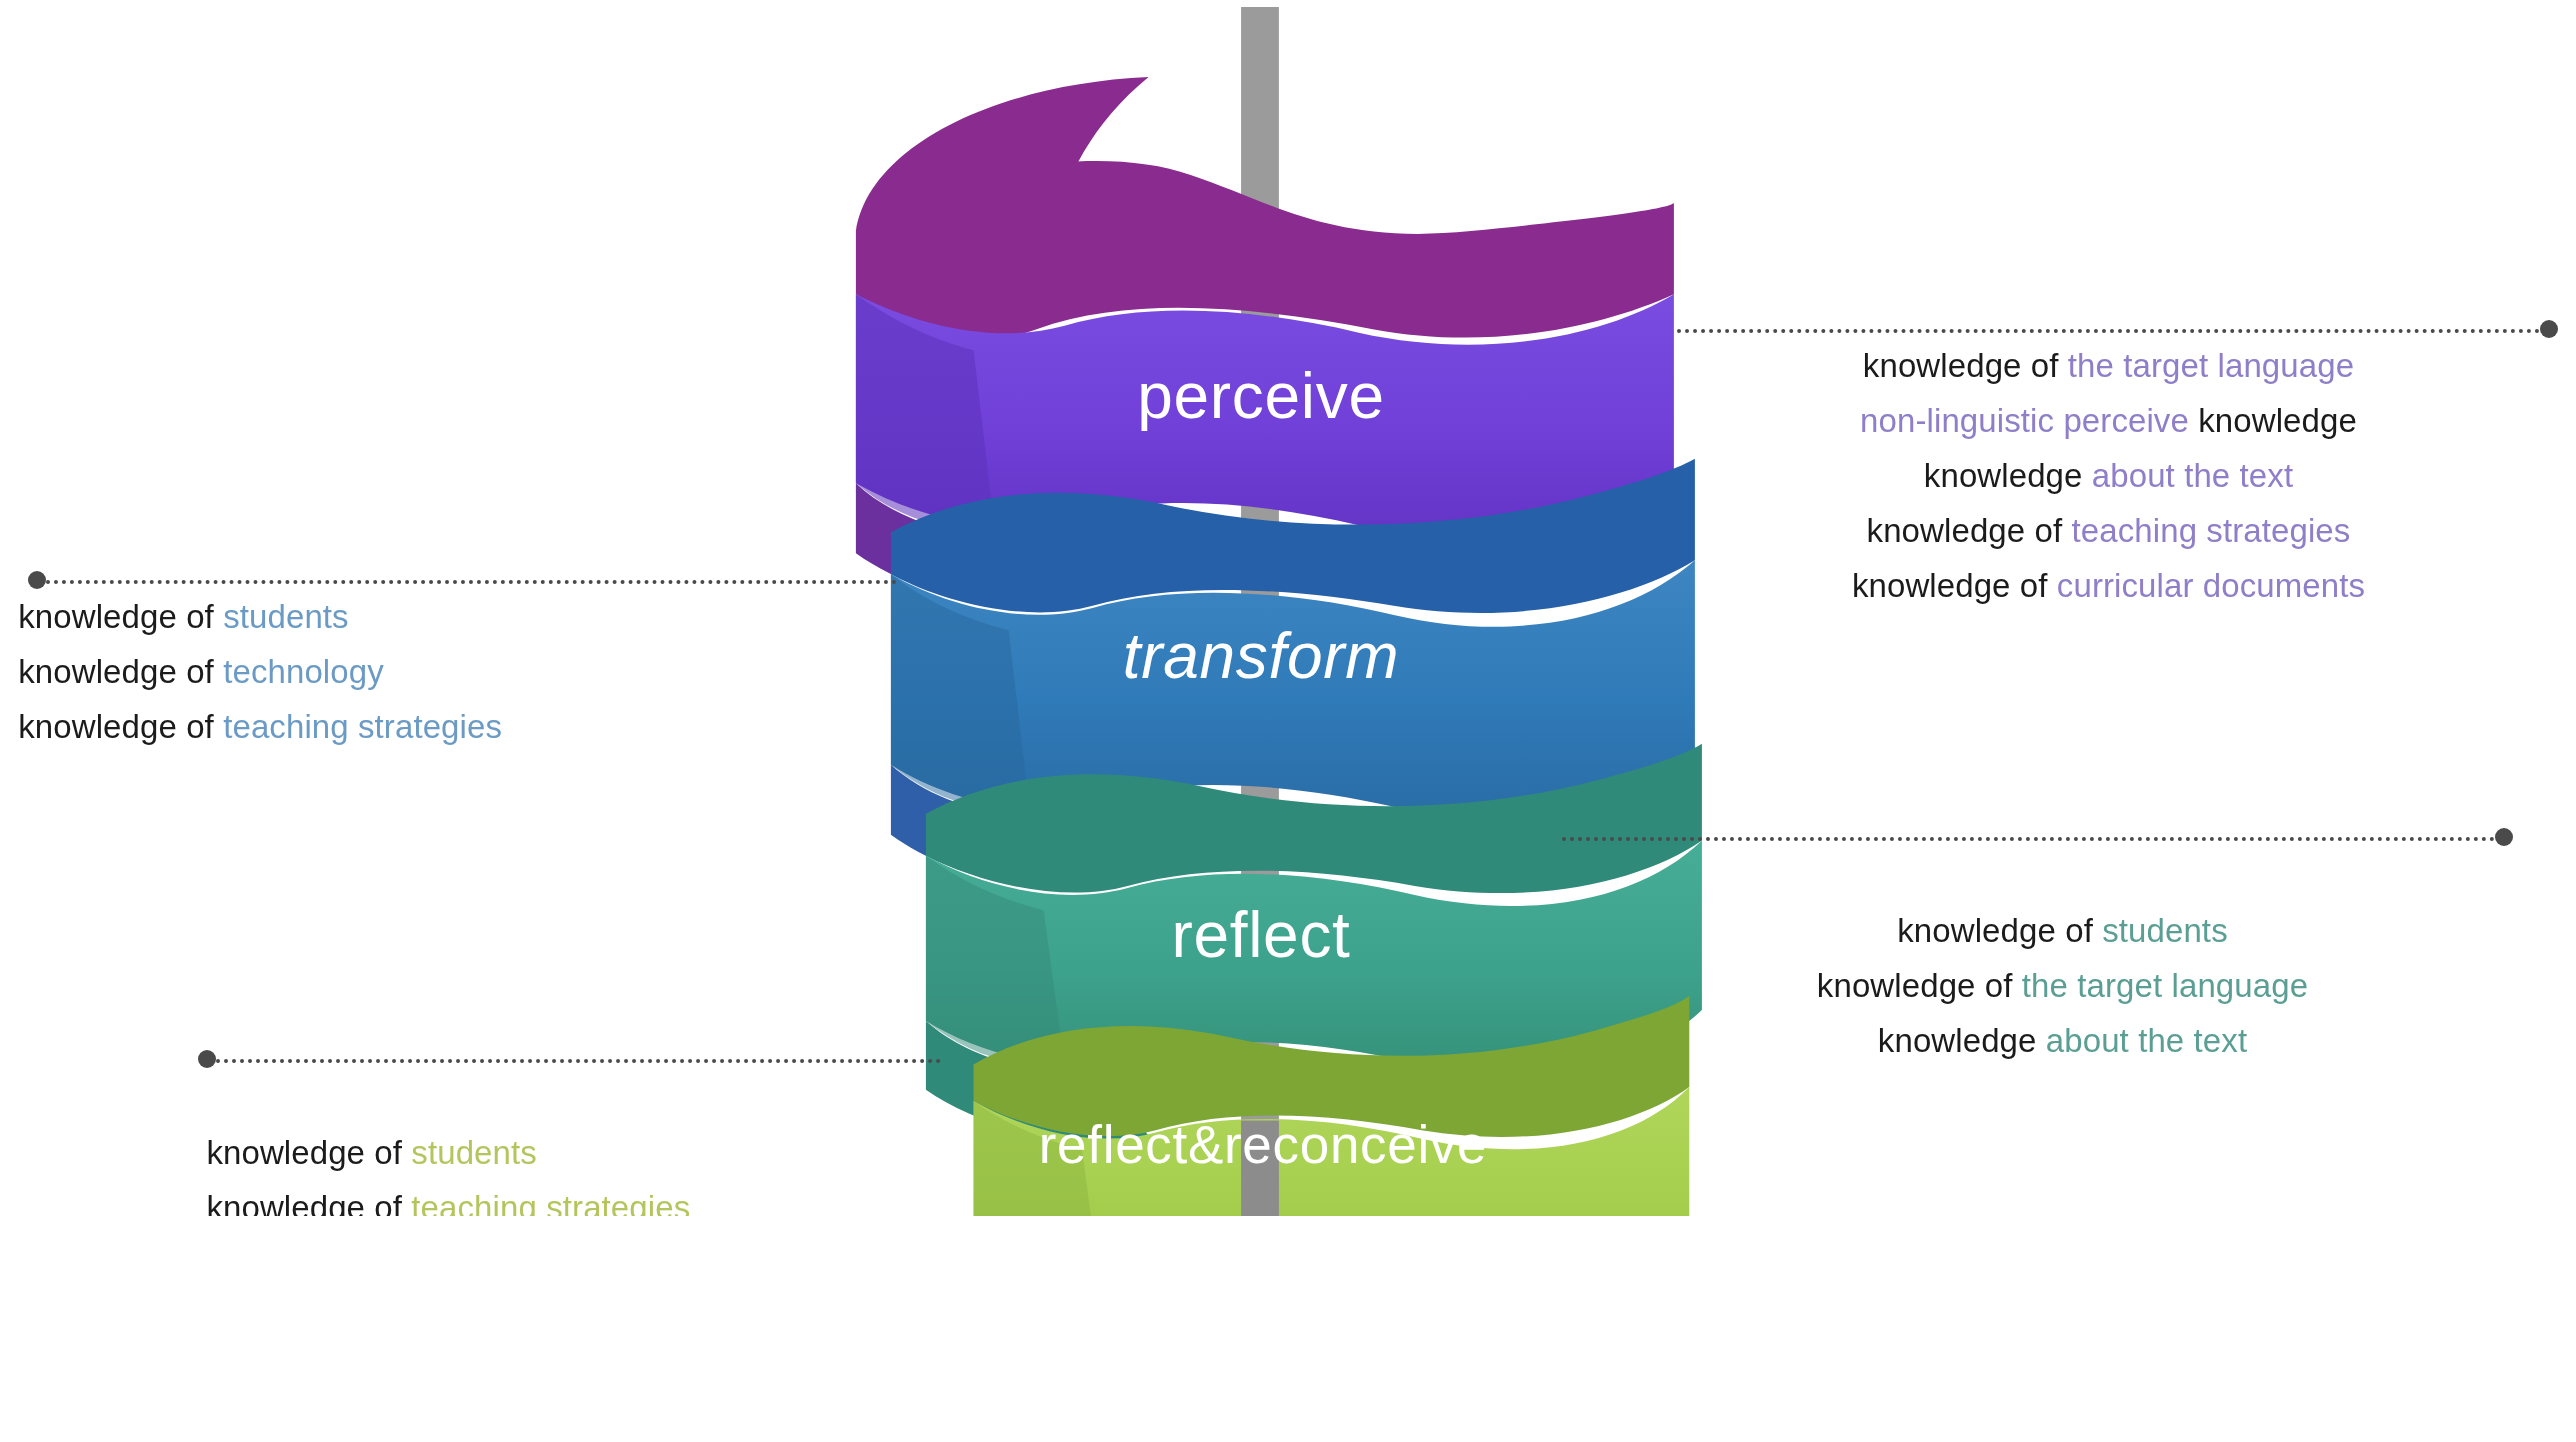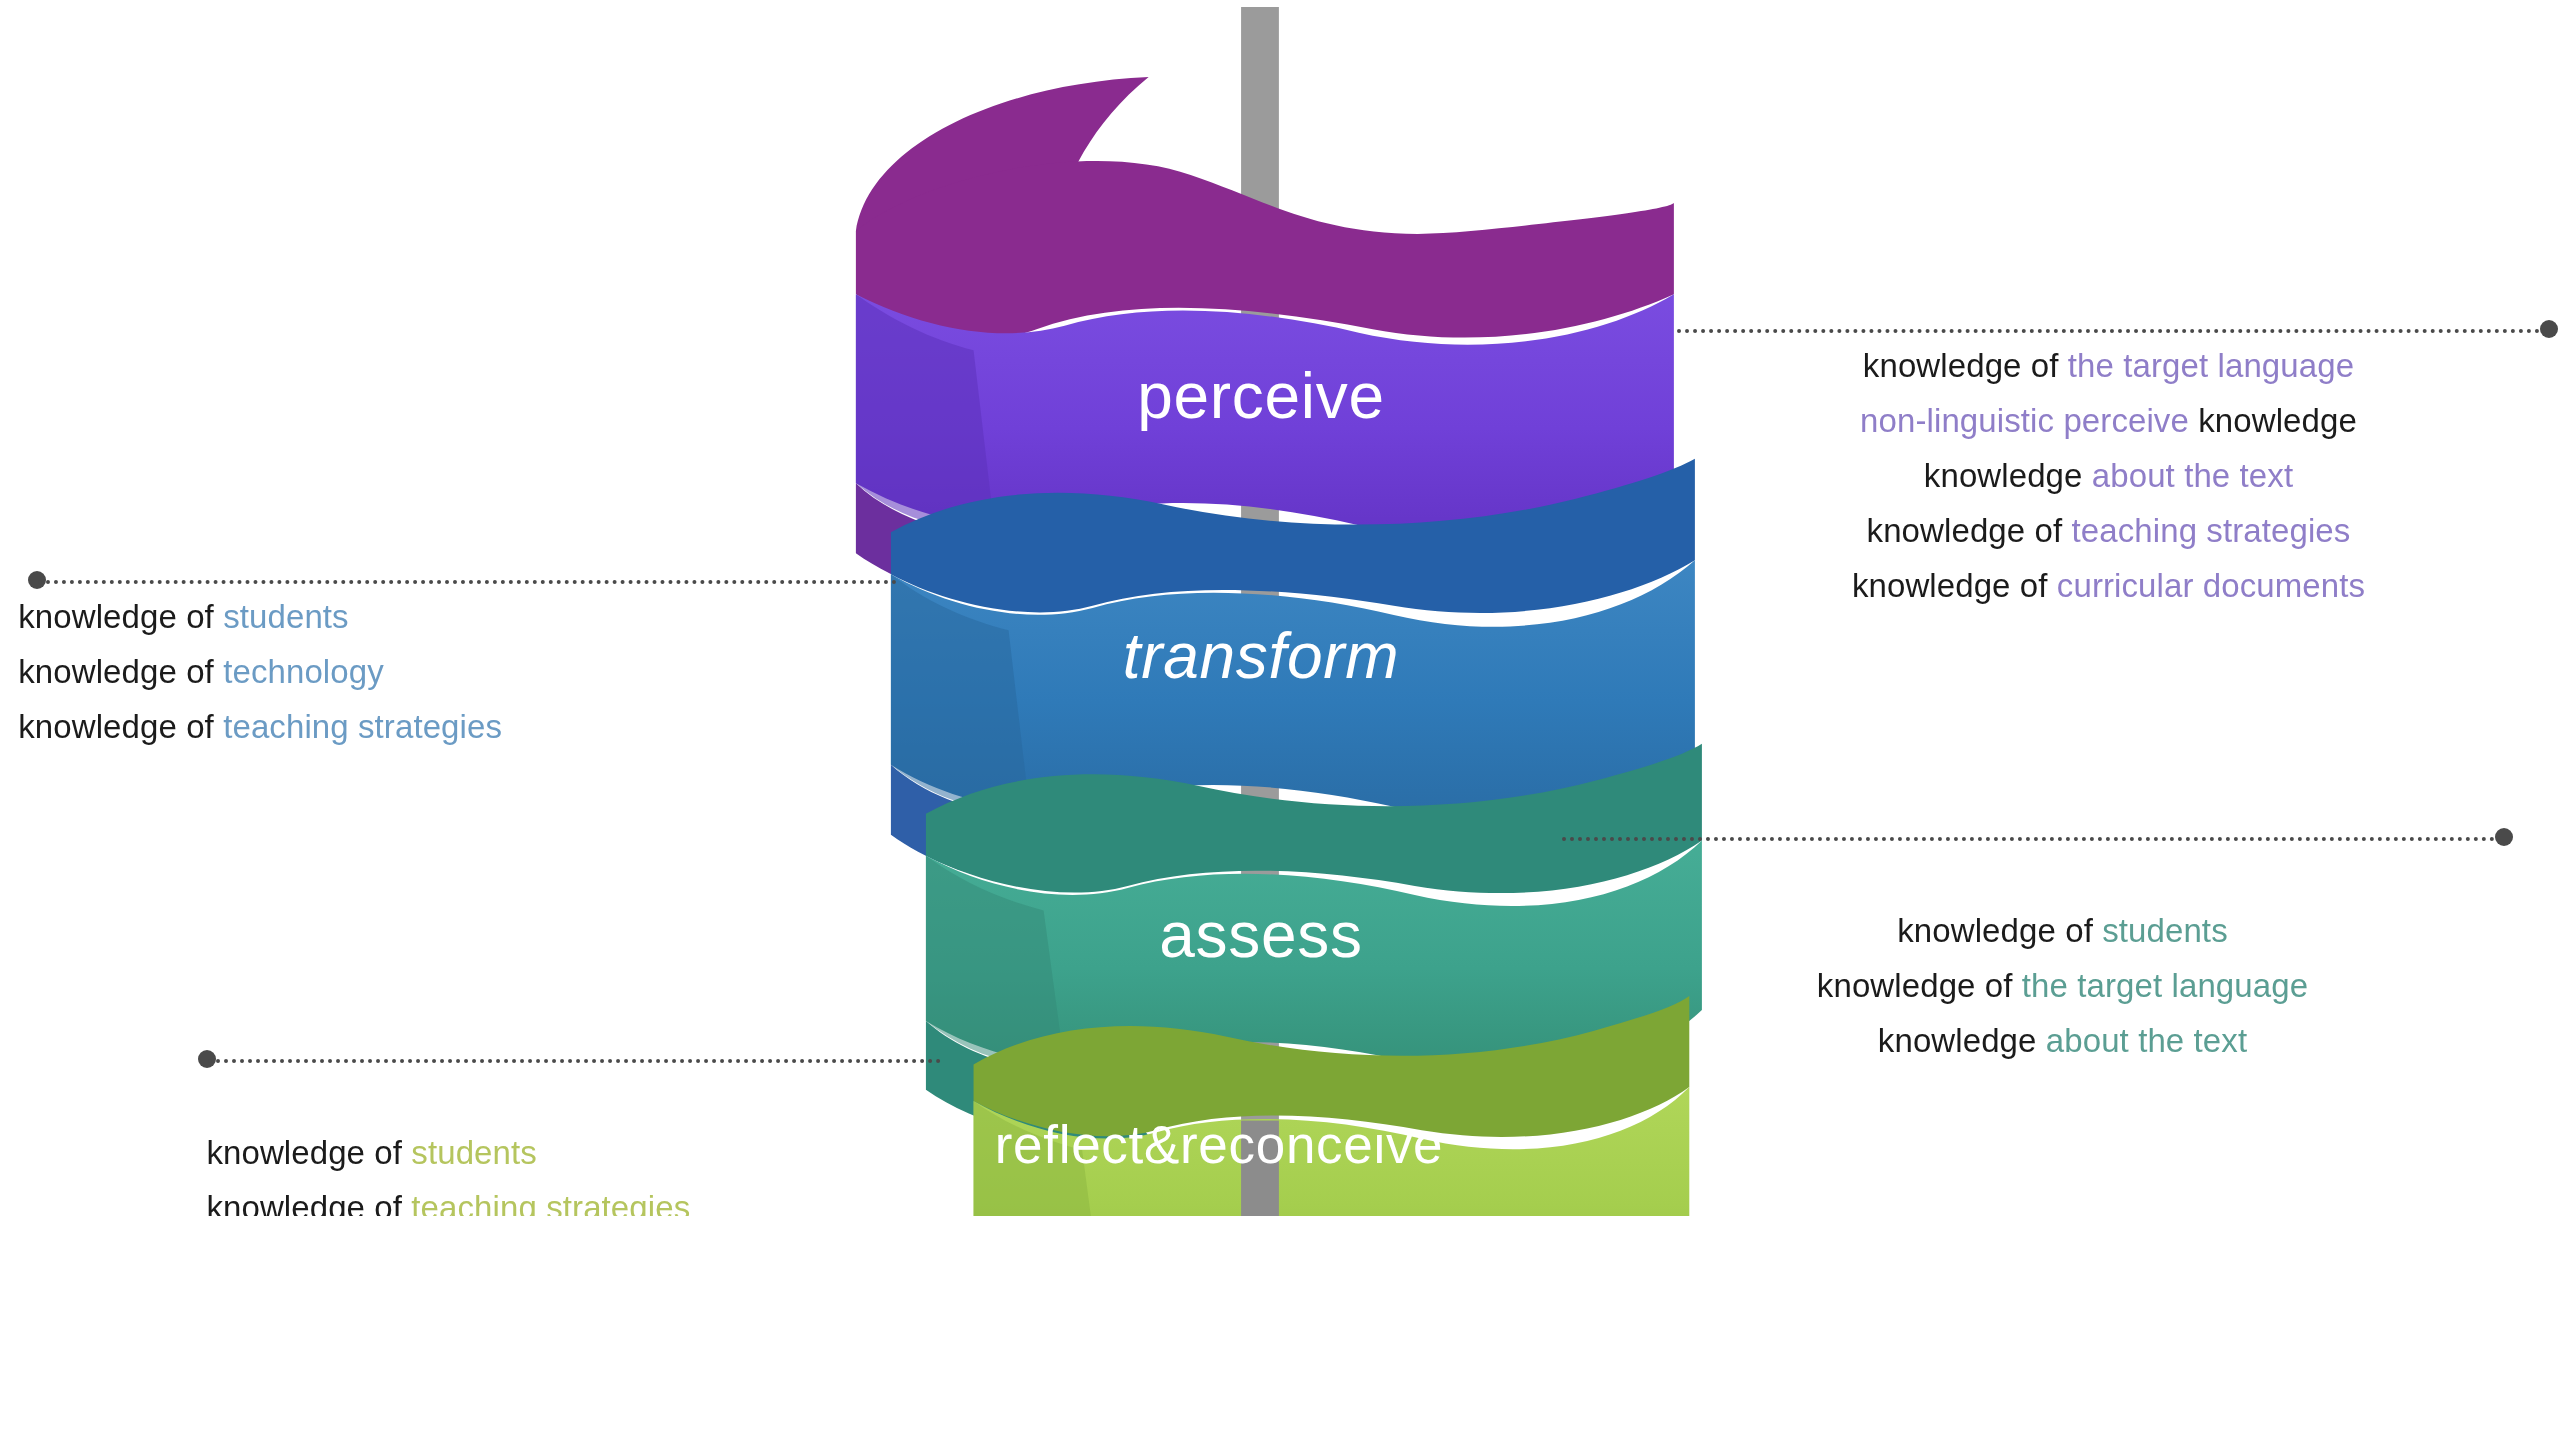--- a/index.html
+++ b/index.html
@@ -188,23 +188,23 @@
     <g>
       <rect x="1772" y="1600" width="54" height="280" fill="#8c8c8c"></rect>
       <polygon points="1722,1855 1876,1855 1799,1990" fill="#8c8c8c"></polygon>
     </g>
   </svg>
 
   <div class="band-label" style="left:1037px; top:364px; width:448px;">perceive</div>
 
   <div class="band-label" style="left:1016px; top:624px; width:490px;font-style:italic;">transform</div>
 
-  <div class="band-label" style="left:1051px; top:903px; width:420px;">assess</div>
-
-  <div class="band-label small" style="left:925px; top:1118px; width:588px;">reflect&amp;reconceive</div>
+  <div class="band-label" style="left:1051px; top:903px; width:420px;">reflect</div>
+
+  <div class="band-label small" style="left:969px; top:1118px; width:588px;">reflect&amp;reconceive</div>
 
   <div class="callout group-perceive align-right" style="left:1677px; top:329px; width:882px;">
     <div class="callout-line" style="left:0; width:863px;"></div>
     <div class="callout-dot" style="left:863px;"></div>
     <div class="callout-items" style="left:0; width:863px;">
       <div class="callout-item">
         <span>knowledge of </span><span class="accent">the target language</span><span></span>
       </div>
       <div class="callout-item">
         <span></span><span class="accent">non-linguistic perceive</span><span> knowledge</span>

